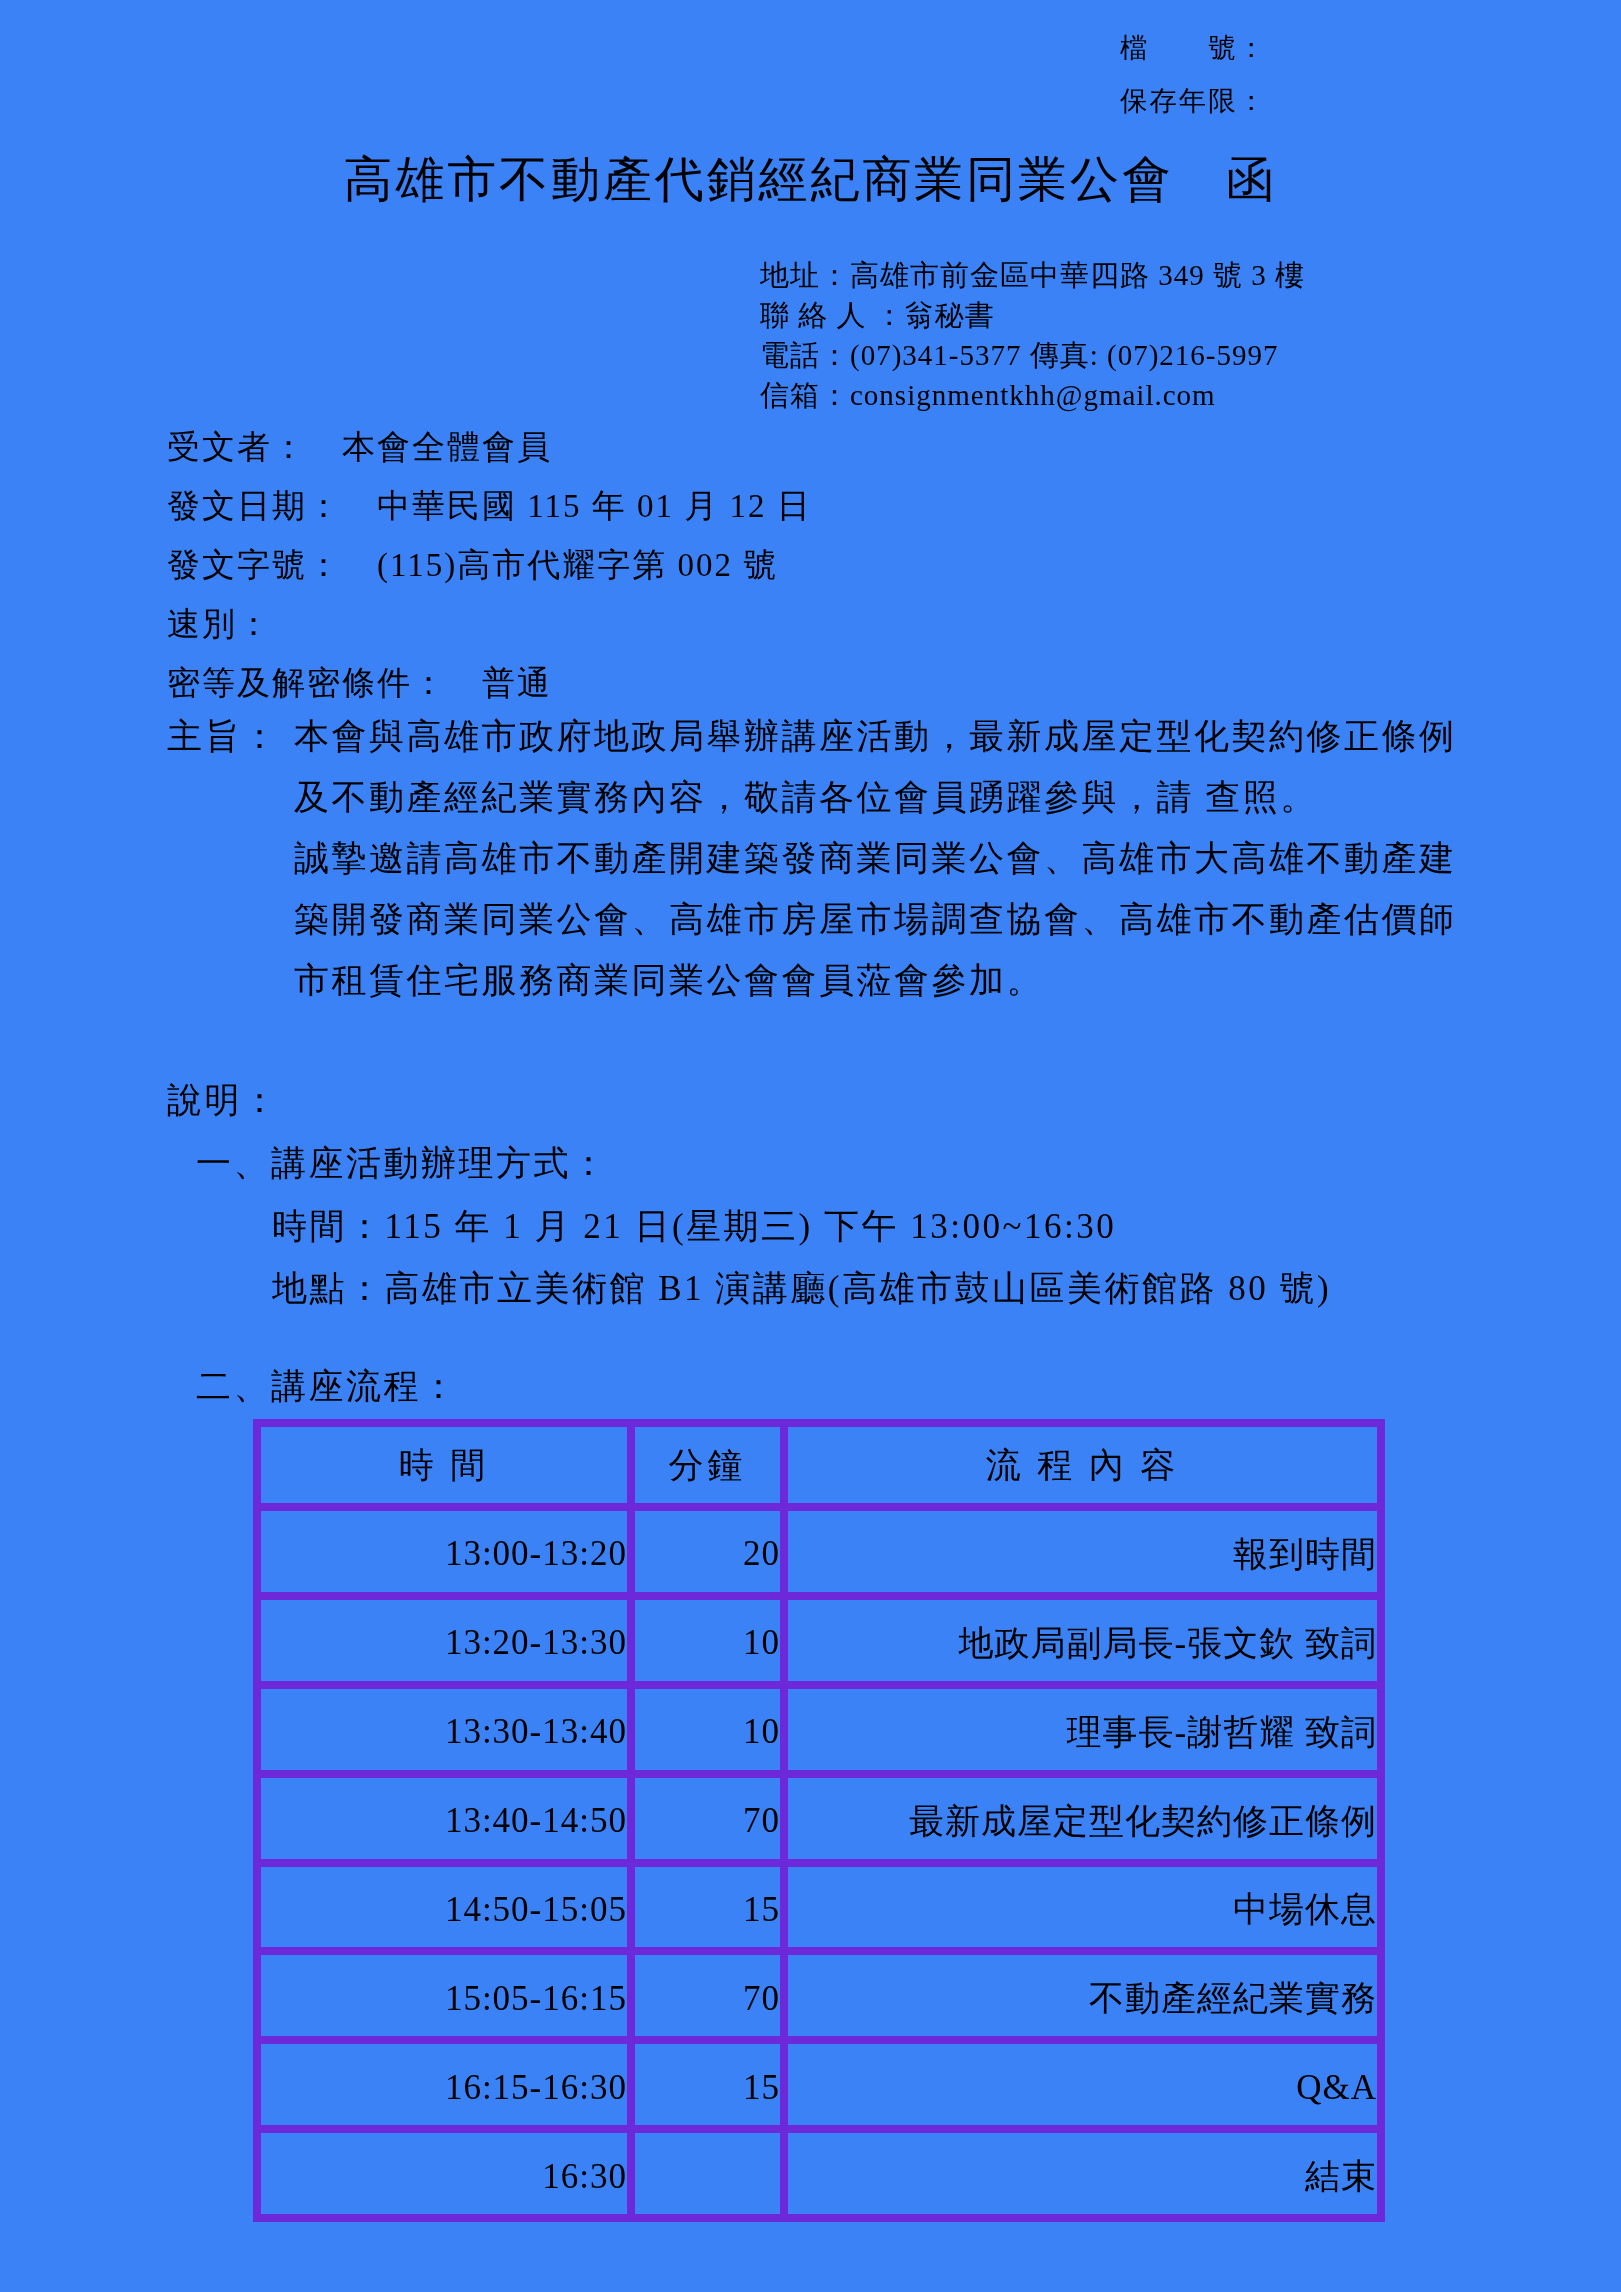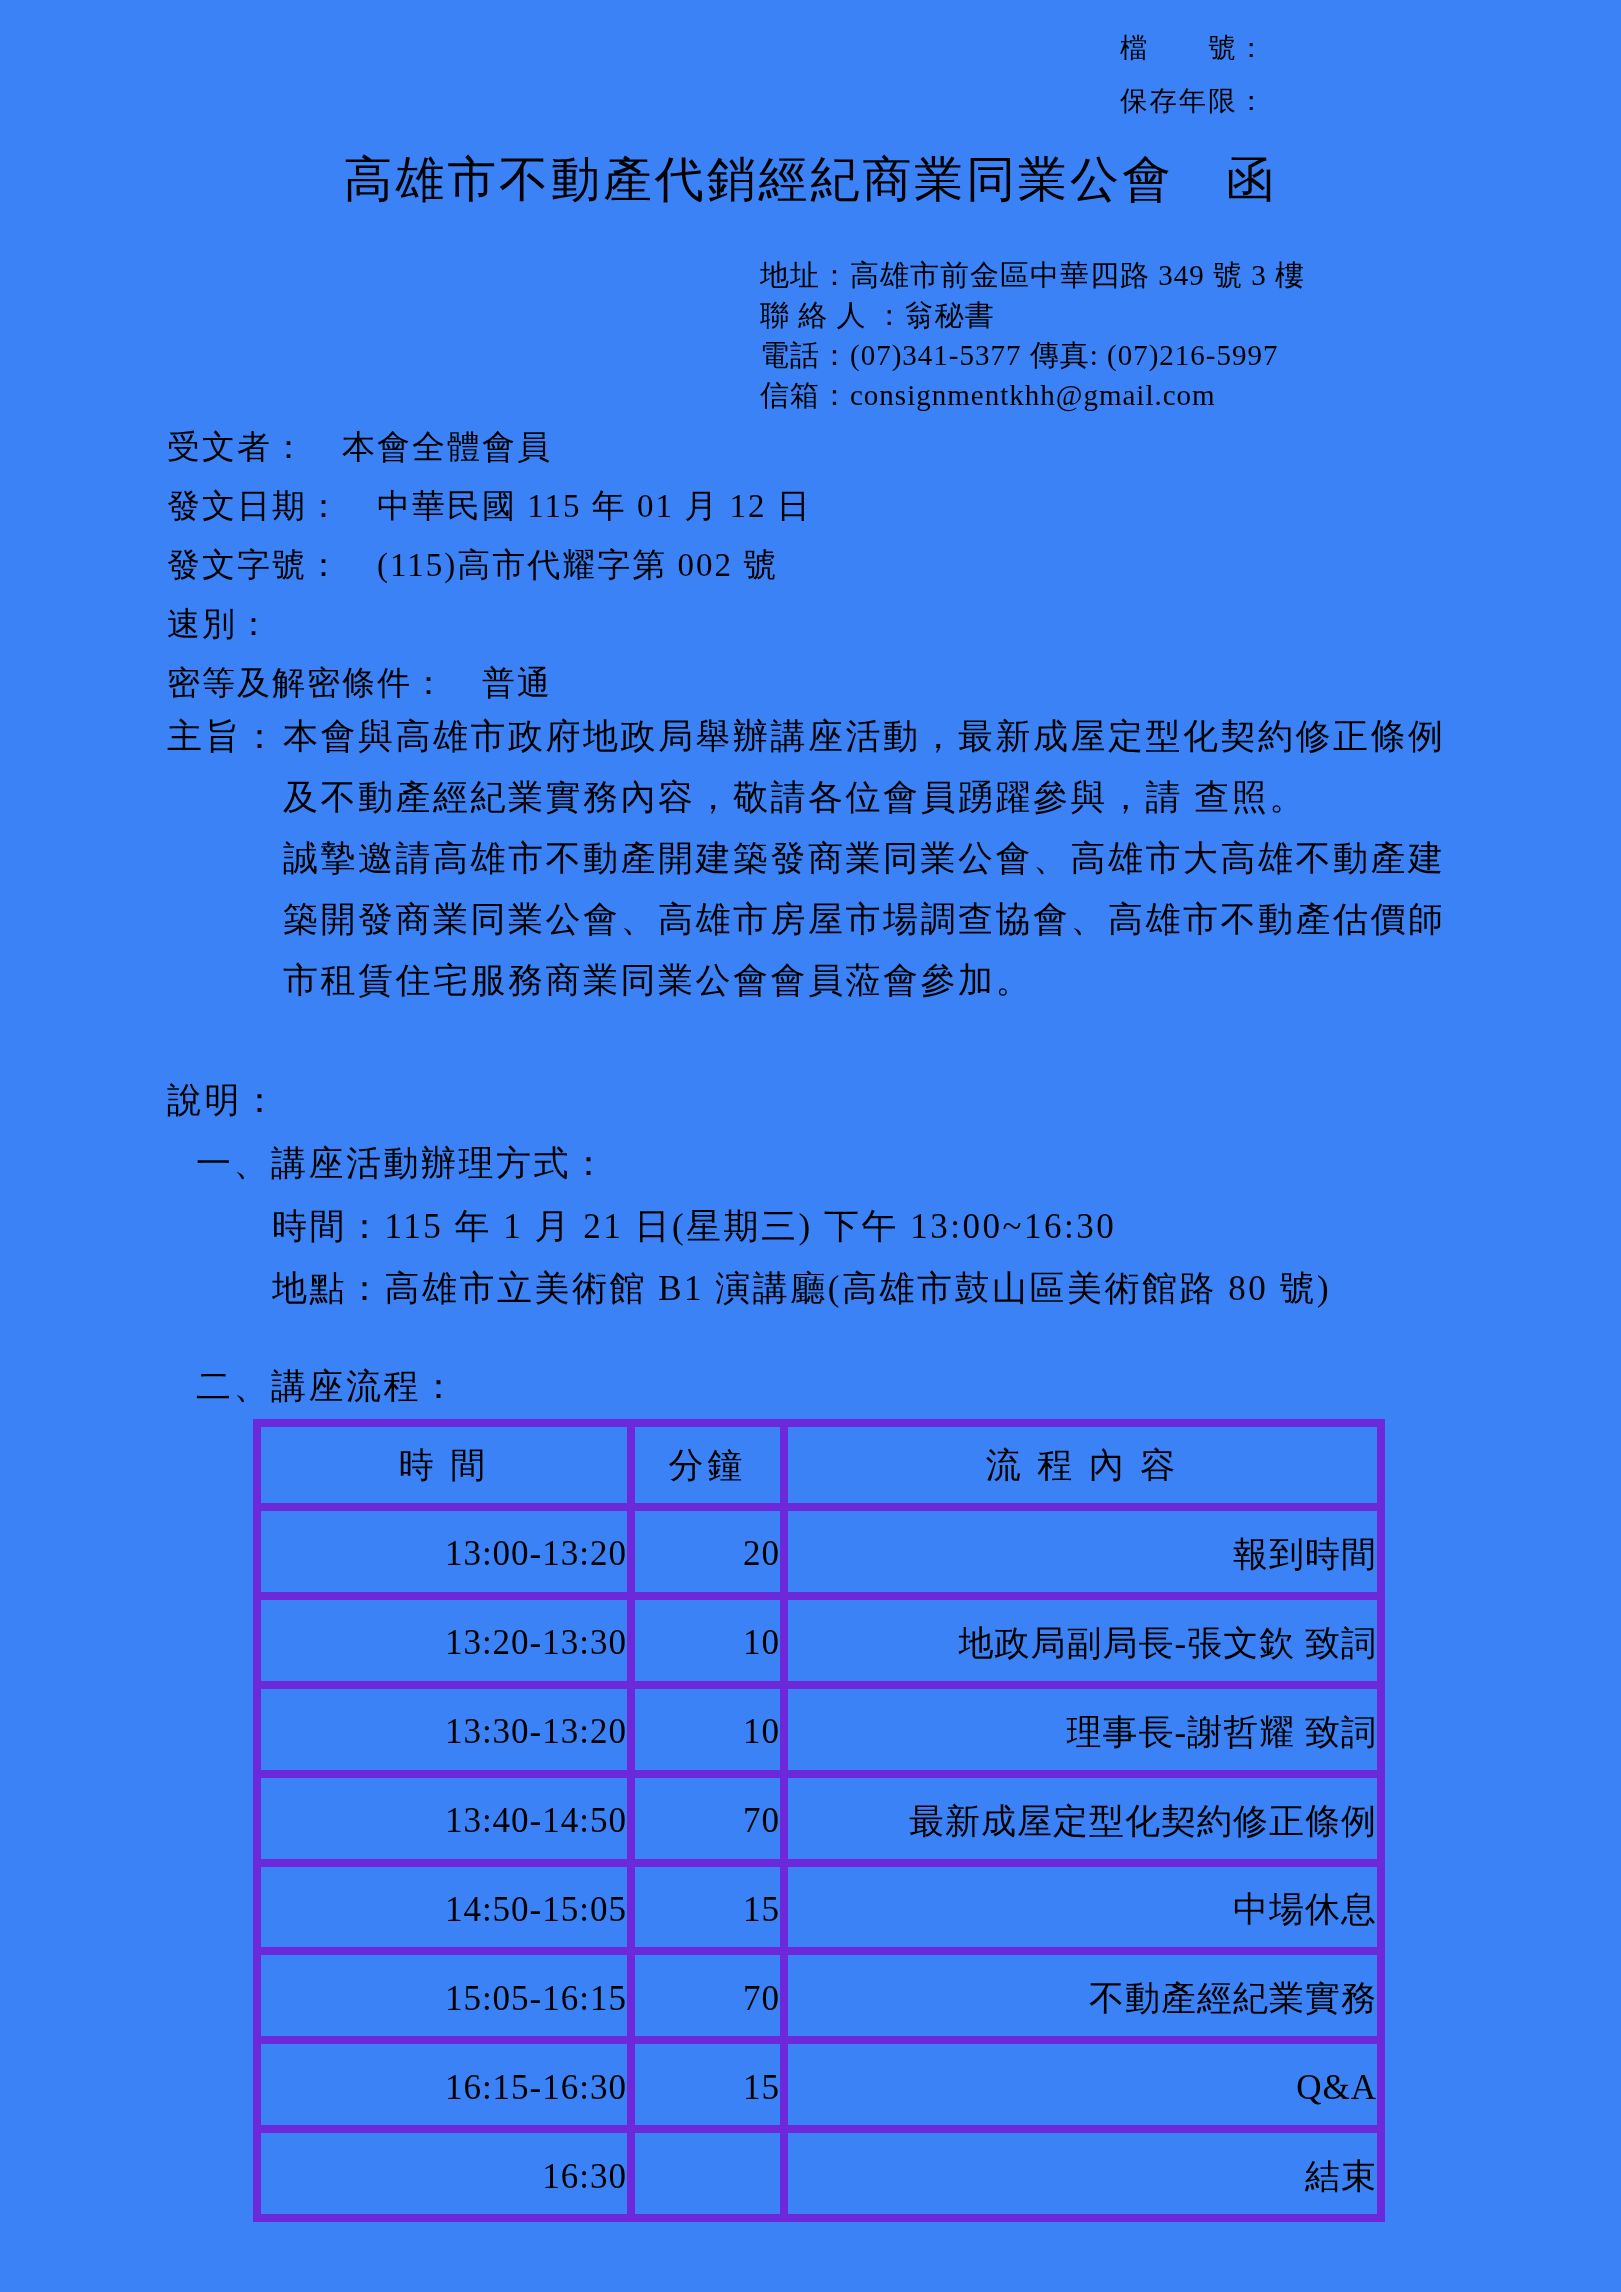--- a/index.html
+++ b/index.html
@@ -61,20 +61,21 @@
   .meta-block .mline { height: 59px; line-height: 59px; white-space: pre; }
 
   
   .subject-block {
     position: absolute;
     left: 167px;
     top: 706px;
     display: flex;
     font-size: 35px;
     letter-spacing: 2.5px;
+    gap: 11px;
   }
   .subject-label { flex: none; width: 116px; line-height: 61px; white-space: pre; }
   .subject-lines .sline { height: 61px; line-height: 61px; white-space: pre; }
 
   .line {
     position: absolute;
     font-size: 35px;
     letter-spacing: 2.5px;
     white-space: pre;
     line-height: 45px;
@@ -182,21 +183,21 @@
         <td>13:00-13:20</td>
         <td>20</td>
         <td>報到時間</td>
       </tr>
       <tr>
         <td>13:20-13:30</td>
         <td>10</td>
         <td>地政局副局長-張文欽 致詞</td>
       </tr>
       <tr>
-        <td>13:30-13:20</td>
+        <td>13:30-13:40</td>
         <td>10</td>
         <td>理事長-謝哲耀 致詞</td>
       </tr>
       <tr>
         <td>13:40-14:50</td>
         <td>70</td>
         <td>最新成屋定型化契約修正條例</td>
       </tr>
       <tr>
         <td>14:50-15:05</td>

